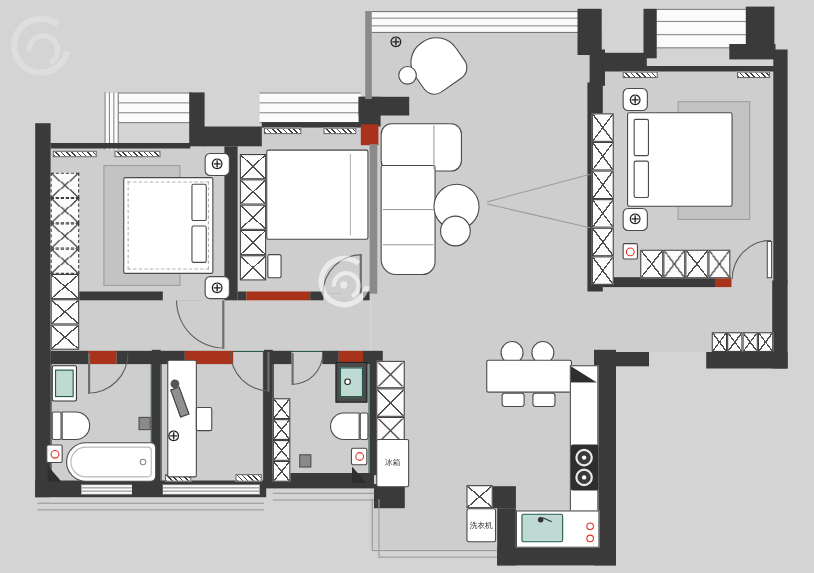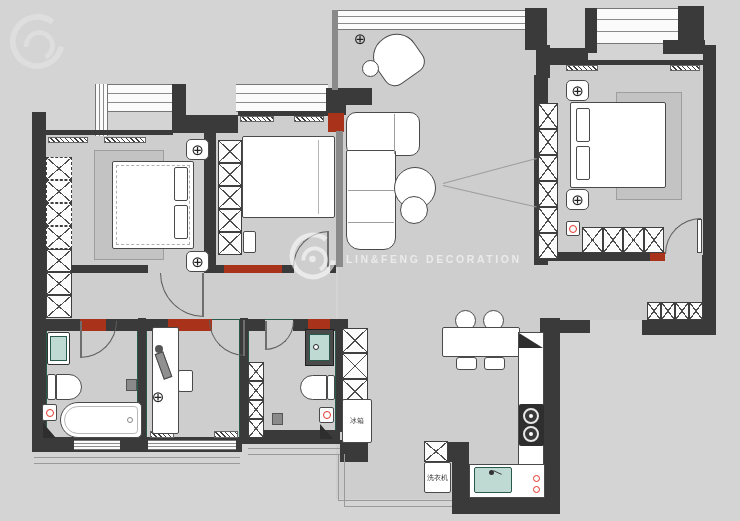--- a/index.html
+++ b/index.html
@@ -318,21 +318,20 @@
   <div class="gline" style="left:344px;top:506px;width:108px;height:1px;"></div>
 
   
   <div class="wm-box" style="left:280px;top:226px;width:240px;height:66px;">
     <svg width="62" height="60" viewBox="0 0 40 40" style="position:static;flex:0 0 auto;">
       <path d="M30 7 A14 14 0 1 0 35 21" fill="none" stroke="#ffffff" stroke-width="3.2"></path>
       <path d="M15 21 A7.5 7.5 0 1 1 26 27" fill="none" stroke="#ffffff" stroke-width="2.6"></path>
       <circle cx="21" cy="20" r="2.2" fill="#ffffff"></circle>
     </svg>
     <div style="position:static;display:flex;flex-direction:column;margin-left:4px;">
-      <span class="wm-en" style="position:static;">LIN&amp;FENG DECORATION</span>
     </div>
   </div>
   <svg width="70" height="90" viewBox="0 0 40 40" style="left:458px;top:350px;opacity:.25;">
     <path d="M30 7 A14 14 0 1 0 35 21" fill="none" stroke="#ffffff" stroke-width="3.2"></path>
     <path d="M15 21 A7.5 7.5 0 1 1 26 27" fill="none" stroke="#ffffff" stroke-width="2.6"></path>
   </svg>
 
 </div>
 
 </body></html>

